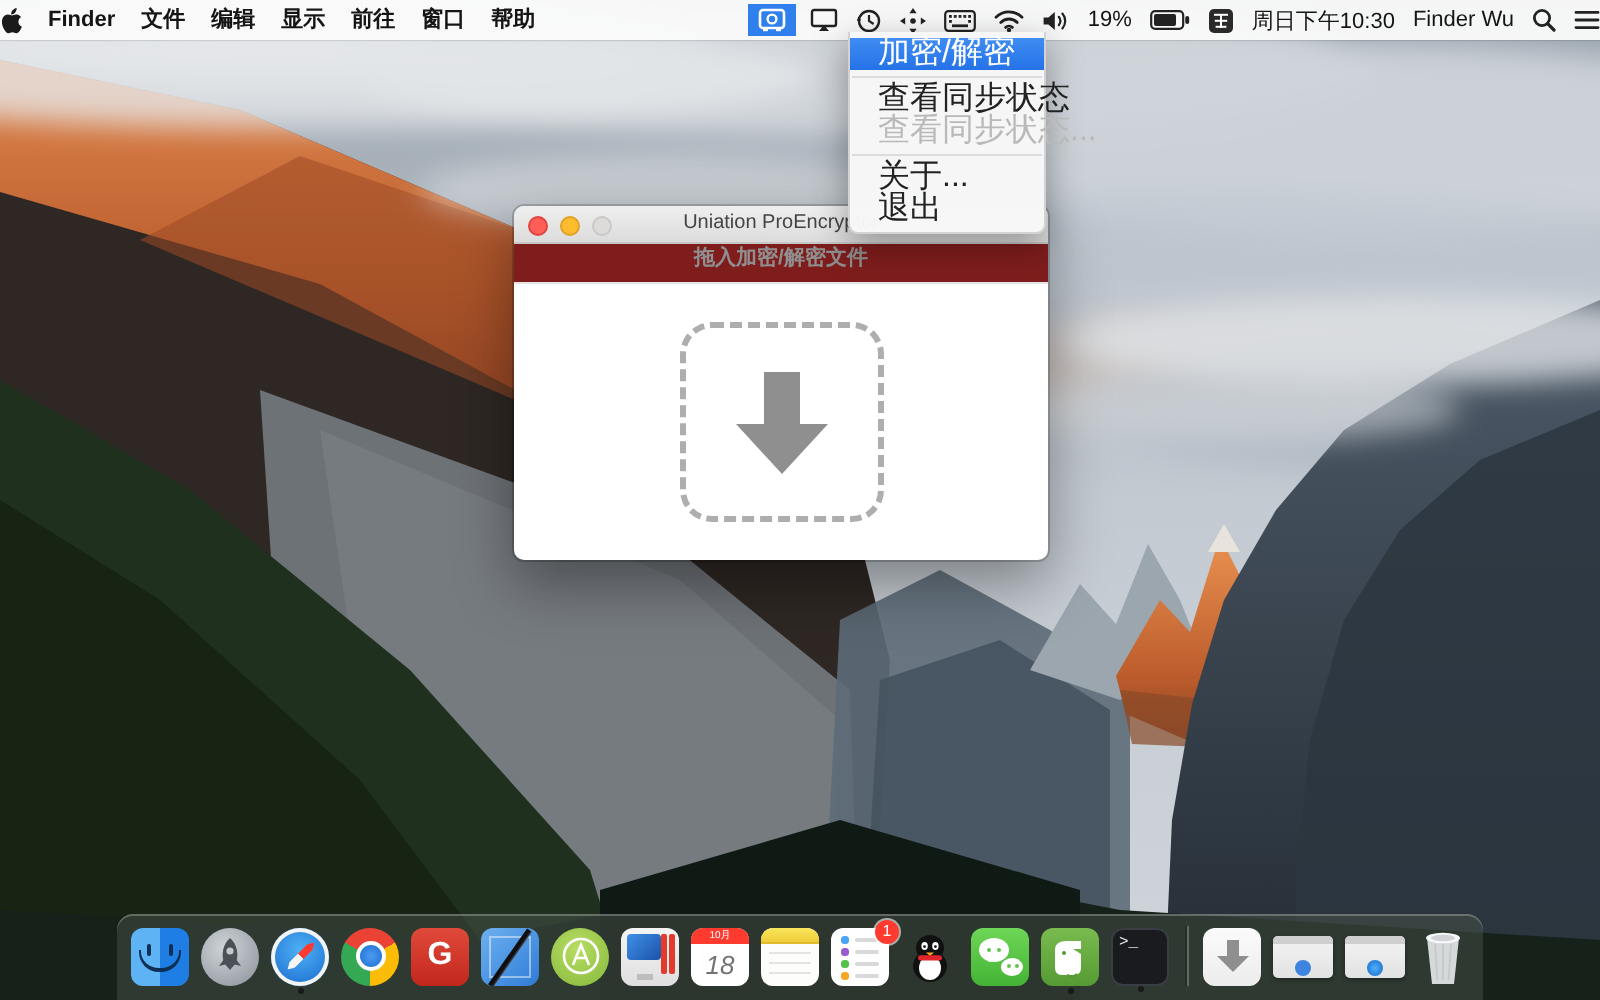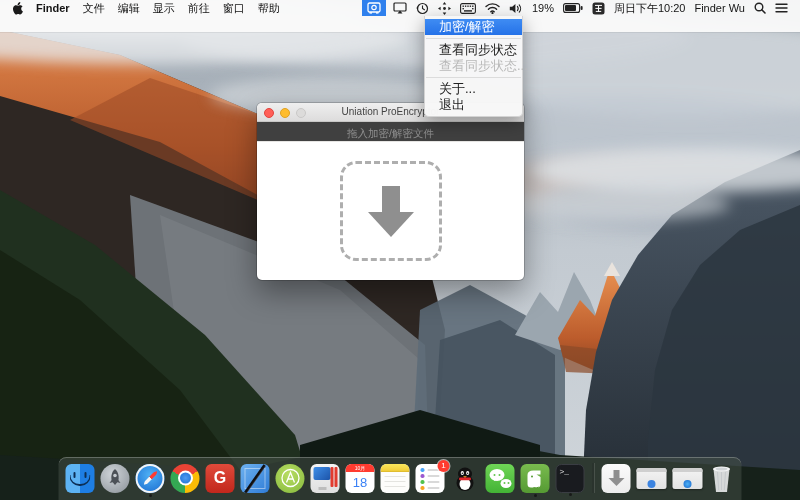--- a/index.html
+++ b/index.html
@@ -5,57 +5,57 @@
   html,body{margin:0;padding:0;}
   body{width:800px;height:500px;position:relative;overflow:hidden;
        font-family:"Liberation Sans",sans-serif;background:#9fa9b2;
        -webkit-font-smoothing:antialiased;}
   svg{display:block}
 
   
   #wallpaper{position:absolute;inset:0;z-index:0;}
 
   
-  .menubar{position:absolute;top:0;left:0;right:0;height:32px;z-index:50;
-    background:rgba(250,250,250,.95);display:flex;align-items:flex-start;
-    padding:0 12px;font-size:11px;color:#151515;
+  .menubar{position:absolute;top:0;left:0;right:0;height:20px;z-index:50;
+    background:rgba(250,250,250,.95);display:flex;align-items:center;
+    padding:0 0;font-size:11px;color:#151515;
     box-shadow:0 0 1px rgba(0,0,0,.35);}
   .mb-left{display:flex;align-items:center;gap:13px;}
-  .mb-item{line-height:16px;white-space:nowrap;cursor:default;}
+  .mb-item{line-height:16px;white-space:nowrap;cursor:default;font-weight:bold;}
   .mb-app{font-weight:bold;}
   .mb-right{margin-left:auto;display:flex;align-items:center;gap:9px;}
   .mb-ic{display:flex;align-items:center;height:16px;}
   .tray-active{background:#2f80ed;height:16px;padding:0 5px;margin:0 -2px;display:flex;align-items:center;}
   .mb-text{font-size:11px;white-space:nowrap;}
 
   
   .traymenu{position:absolute;top:16px;left:424px;width:97px;z-index:60;
     background:rgba(247,247,247,.98);border-radius:0 0 5px 5px;
     border:1px solid rgba(0,0,0,.15);border-top:none;
-    box-shadow:0 6px 18px rgba(0,0,0,.35);padding:3px 0;font-size:13px;}
+    box-shadow:0 6px 18px rgba(0,0,0,.35);padding:3px 0;font-size:16px;}
   .tm-item{padding:2px 6px 2px 14px;line-height:12px;color:#222;white-space:nowrap;cursor:default;}
   .tm-item.hl{background:linear-gradient(#3f8cf3,#2572e8);color:#fff;}
   .tm-item.dis{color:#b9b9b9;}
   .tm-sep{height:1px;background:#dcdcdc;margin:3px 1px;}
 
   
   .window{position:absolute;left:257px;top:103px;width:267px;height:177px;z-index:40;
     background:#fff;border-radius:5px;overflow:hidden;
     box-shadow:0 0 0 1px rgba(0,0,0,.18),0 12px 30px rgba(0,0,0,.38);}
   .titlebar{height:18px;background:linear-gradient(#efefef,#dddcdc);
     border-bottom:1px solid #c8c7c6;position:relative;
     display:flex;align-items:center;justify-content:center;}
   .wtitle{font-size:10px;color:#444;line-height:18px;}
   .traffic{position:absolute;left:7px;top:5px;display:flex;gap:6px;}
   .tl{width:8px;height:8px;border-radius:50%;}
   .tl.red{background:#ff5f57;border:.5px solid #e0443e;}
   .tl.yel{background:#febc2e;border:.5px solid #dea123;}
   .tl.off{background:#dcdbda;border:.5px solid #c9c8c7;}
-  .subbar{height:19px;background:#404040;border-bottom:1px solid #e6e5e3;
-    display:flex;align-items:flex-end;justify-content:center;}
+  .subbar{height:19px;background:#7f1d1d;border-bottom:1px solid #e6e5e3;
+    display:flex;align-items:flex-start;justify-content:center;font-weight:bold;}
   .hint{font-size:10.5px;color:#8f8f8f;}
   .wcontent{height:138px;display:flex;align-items:center;justify-content:center;}
   .dropzone{width:96px;height:94px;border:3px dashed #aeaeae;border-radius:16px;
     display:flex;align-items:center;justify-content:center;}
   .drop-arrow{width:46px;}
   .da-shaft{width:18px;height:26px;background:#8f8f8f;margin:0 auto;}
   .da-head{width:0;height:0;border-left:23px solid transparent;
     border-right:23px solid transparent;border-top:25px solid #8f8f8f;}
 
   
@@ -105,21 +105,21 @@
   .ic-par{background:linear-gradient(#f4f4f4,#dfdfdf);}
   .ic-par .scr{position:absolute;left:3px;top:3px;width:17px;height:13px;border-radius:2px;
     background:linear-gradient(135deg,#3f8fe8,#1c53a8);}
   .ic-par .bar{position:absolute;top:3px;width:3px;height:20px;background:#e23b2e;border-radius:1px;}
   .ic-par .stand{position:absolute;left:8px;bottom:3px;width:8px;height:3px;background:#bdbdbd;}
   
   .ic-cal{background:#fff;overflow:hidden;}
   .ic-cal .band{position:absolute;top:0;left:0;right:0;height:8px;background:#ff3b30;
     color:#fff;font-size:5px;line-height:8px;text-align:center;}
   .ic-cal .day{position:absolute;top:8px;left:0;right:0;bottom:0;display:flex;
-    align-items:center;justify-content:center;font-size:13px;color:#3b82f6;}
+    align-items:center;justify-content:center;font-size:13px;color:#737373;font-style:italic;}
   
   .ic-notes{background:#fdfdfb;overflow:hidden;}
   .ic-notes .band{position:absolute;top:0;left:0;right:0;height:7px;
     background:linear-gradient(#f9e65c,#f0cd39);border-bottom:1px solid #e0bd2e;}
   .ic-notes .line{position:absolute;left:4px;right:4px;height:1px;background:#e4e4e0;}
   
   .ic-rem{background:#fff;}
   .ic-rem .row{position:absolute;left:5px;right:5px;height:3px;display:flex;align-items:center;gap:3px;}
   .ic-rem .dot{width:3.5px;height:3.5px;border-radius:50%;flex:none;}
   .ic-rem .ln{height:1.5px;background:#d9d9d9;flex:1;border-radius:1px;}
@@ -309,21 +309,21 @@
       <svg width="13" height="13" viewBox="0 0 13 13">
         <rect x="0.5" y="0.5" width="12" height="12" rx="2.5" fill="#2a2a2a"></rect>
         <g stroke="#fff" stroke-width="1">
             <line x1="3" y1="3.4" x2="10" y2="3.4"></line>
             <line x1="6.5" y1="3.4" x2="6.5" y2="10"></line>
             <line x1="3.4" y1="6.4" x2="9.6" y2="6.4"></line>
             <line x1="3.8" y1="9.4" x2="9.2" y2="9.4"></line>
           </g>
       </svg>
     </span>
-    <span class="mb-text">周日下午10:20</span>
+    <span class="mb-text">周日下午10:30</span>
     <span class="mb-text">Finder Wu</span>
     <span class="mb-ic">
       <svg width="12" height="12" viewBox="0 0 12 12">
         <circle cx="5" cy="5" r="3.8" fill="none" stroke="#222" stroke-width="1.4"></circle>
         <line x1="7.8" y1="7.8" x2="11" y2="11" stroke="#222" stroke-width="1.6" stroke-linecap="round"></line>
       </svg>
     </span>
     <span class="mb-ic">
       <svg width="13" height="10" viewBox="0 0 13 10">
         <g stroke="#222" stroke-width="1.4" stroke-linecap="round">

